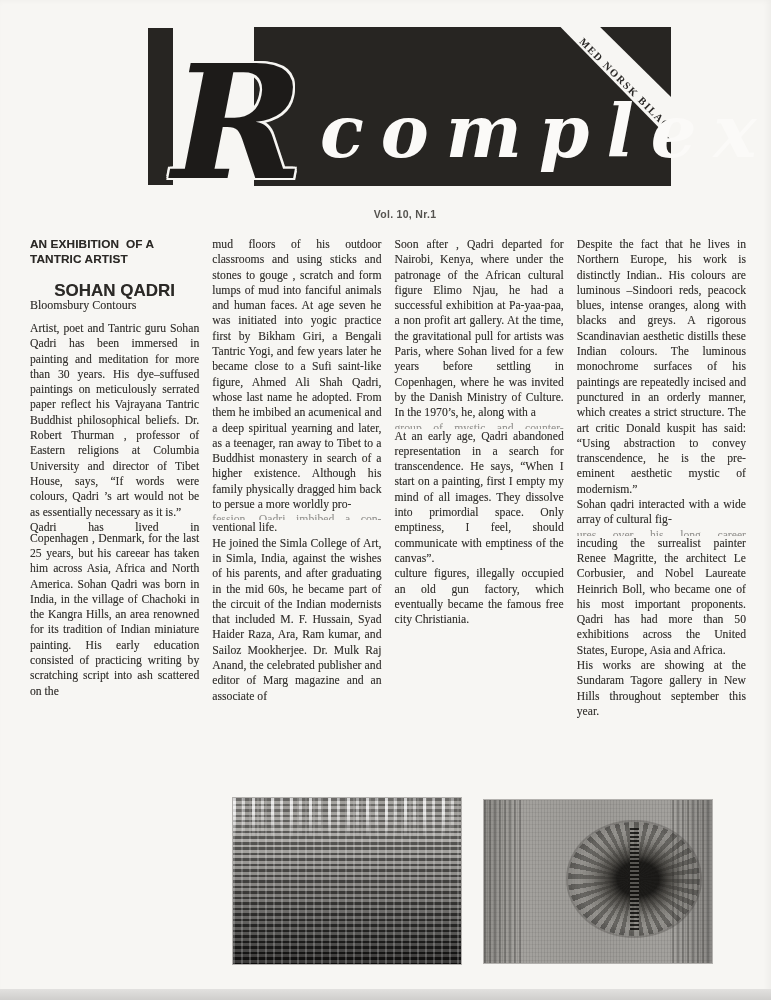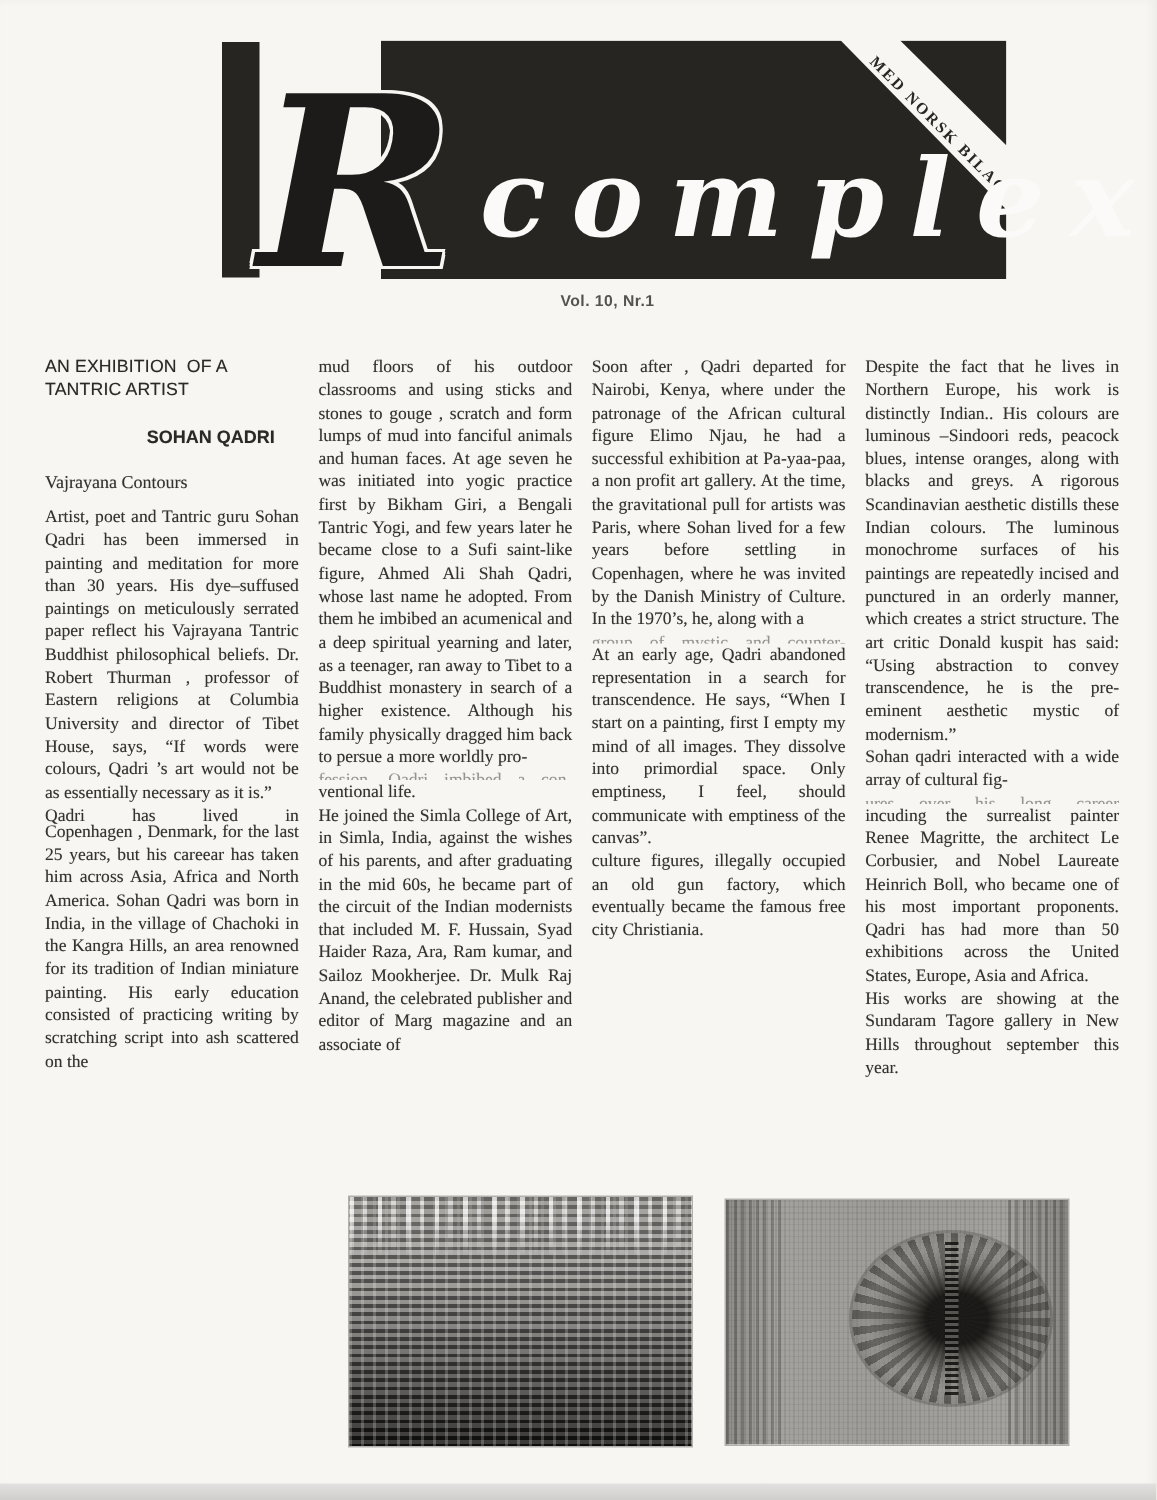--- a/index.html
+++ b/index.html
@@ -15,35 +15,35 @@
             clip-path:polygon(83% 0,100% 0,100% 44%);}
   .mast-banner{position:absolute;left:585px;top:36px;transform:rotate(45deg);transform-origin:0 0;
             font-family:"Liberation Serif",serif;font-weight:700;font-size:10.5px;
             letter-spacing:1.6px;color:#2a2826;white-space:nowrap;}
   .mast-r{position:absolute;left:172px;top:44px;font-family:"DejaVu Serif",serif;font-style:italic;
             font-weight:700;font-size:158px;line-height:1;color:#1d1b19;z-index:3;
             text-shadow:2px 0 0 #f7f6f3,-2px 0 0 #f7f6f3,0 2px 0 #f7f6f3,0 -2px 0 #f7f6f3,
                         2px 2px 0 #f7f6f3,-2px -2px 0 #f7f6f3,2px -2px 0 #f7f6f3,-2px 2px 0 #f7f6f3;}
   .mast-rest{position:absolute;left:320px;top:96px;font-family:"DejaVu Serif",serif;font-style:italic;
             font-weight:700;font-size:72px;line-height:1;letter-spacing:17px;color:#fbfaf8;z-index:2;}
-  .issue{position:absolute;left:330px;top:195px;width:150px;text-align:center;
+  .issue{position:absolute;left:330px;top:208px;width:150px;text-align:center;
             font-family:"Liberation Sans",sans-serif;font-size:10.5px;font-weight:700;
             color:#55534f;letter-spacing:.3px;}
 
   
   .content{position:absolute;left:30px;top:237px;width:716px;display:grid;
             grid-template-columns:repeat(4,1fr);column-gap:13px;
             font-size:11.7px;line-height:15.3px;color:#34322f;text-align:justify;
             text-shadow:0 0 .5px rgba(70,68,64,.45);}
   .para{margin:0;}
-  .headline{font-family:"Liberation Sans",sans-serif;font-weight:400;font-size:11.8px;
+  .headline{font-family:"Liberation Sans",sans-serif;font-weight:700;font-size:11.8px;
             line-height:15px;letter-spacing:.1px;color:#2b2926;margin:0 0 17px;text-align:left;}
   .headline div{white-space:pre-wrap;}
-  .author{font-family:"Liberation Sans",sans-serif;font-weight:700;font-size:12px;
-            line-height:14px;color:#2b2926;margin:16px;text-align:right;}
+  .author{font-family:"Liberation Sans",sans-serif;font-weight:700;font-size:17px;
+            line-height:14px;color:#2b2926;margin:0;text-align:center;}
   .subtitle{font-size:12px;line-height:14px;margin:0 0 9px;text-align:left;}
   .overlap-line{text-align:justify;text-align-last:justify;margin-bottom:-4.5px;}
   .cut-line{height:8px;overflow:hidden;opacity:.5;filter:blur(.4px);
             text-align:justify;text-align-last:justify;}
 
   
   .art{position:absolute;box-shadow:0 0 0 1px rgba(95,93,90,.45);overflow:hidden;}
   .art-left{left:233px;top:798px;width:228px;height:166px;
     background:
       repeating-linear-gradient(90deg,rgba(255,255,255,.20) 0 2px,transparent 2px 8px),
@@ -90,21 +90,21 @@
   </div>
 
   <div class="content">
 
     <div>
       <div class="headline">
         <div>AN EXHIBITION  OF A</div>
         <div>TANTRIC ARTIST</div>
       </div>
       <div class="author">SOHAN QADRI</div>
-      <div class="subtitle">Vajrayana Contours</div>
+      <div class="subtitle">Bloomsbury Contours</div>
       <p class="para">Artist, poet and Tantric guru Sohan Qadri has been immersed in painting and meditation for more than 30 years. His dye–suffused paintings on meticulously serrated paper reflect his Vajrayana Tantric Buddhist philosophical beliefs. Dr. Robert Thurman , professor of Eastern religions at Columbia University and director of Tibet House, says, “If words were colours, Qadri ’s art would not be as essentially necessary as it is.”</p>
       <div class="para overlap-line">Qadri has lived in</div>
       <p class="para">Copenhagen , Denmark, for the last 25 years, but his careear has taken him across Asia, Africa and North America. Sohan Qadri was born in India, in the village of Chachoki in the Kangra Hills, an area renowned for its tradition of Indian miniature painting. His early education consisted of practicing writing by scratching script into ash scattered on the</p>
     </div>
 
     <div>
       <p class="para">mud floors of his outdoor classrooms and using sticks and stones to gouge , scratch and form lumps of mud into fanciful animals and human faces. At age seven he was initiated into yogic practice first by Bikham Giri, a Bengali Tantric Yogi, and few years later he became close to a Sufi saint-like figure, Ahmed Ali Shah Qadri, whose last name he adopted. From them he imbibed an acumenical and a deep spiritual yearning and later, as a teenager, ran away to Tibet to a Buddhist monastery in search of a higher existence. Although his family physically dragged him back to persue a more worldly pro-</p>
       <div class="para cut-line">fession. Qadri imbibed a con-</div>
       <p class="para">ventional life.</p>
       <p class="para">He joined the Simla College of Art, in Simla, India, against the wishes of his parents, and after graduating in the mid 60s, he became part of the circuit of the Indian modernists that included M. F. Hussain, Syad Haider Raza, Ara, Ram kumar, and Sailoz Mookherjee. Dr. Mulk Raj Anand, the celebrated publisher and editor of Marg magazine and an associate of</p>

